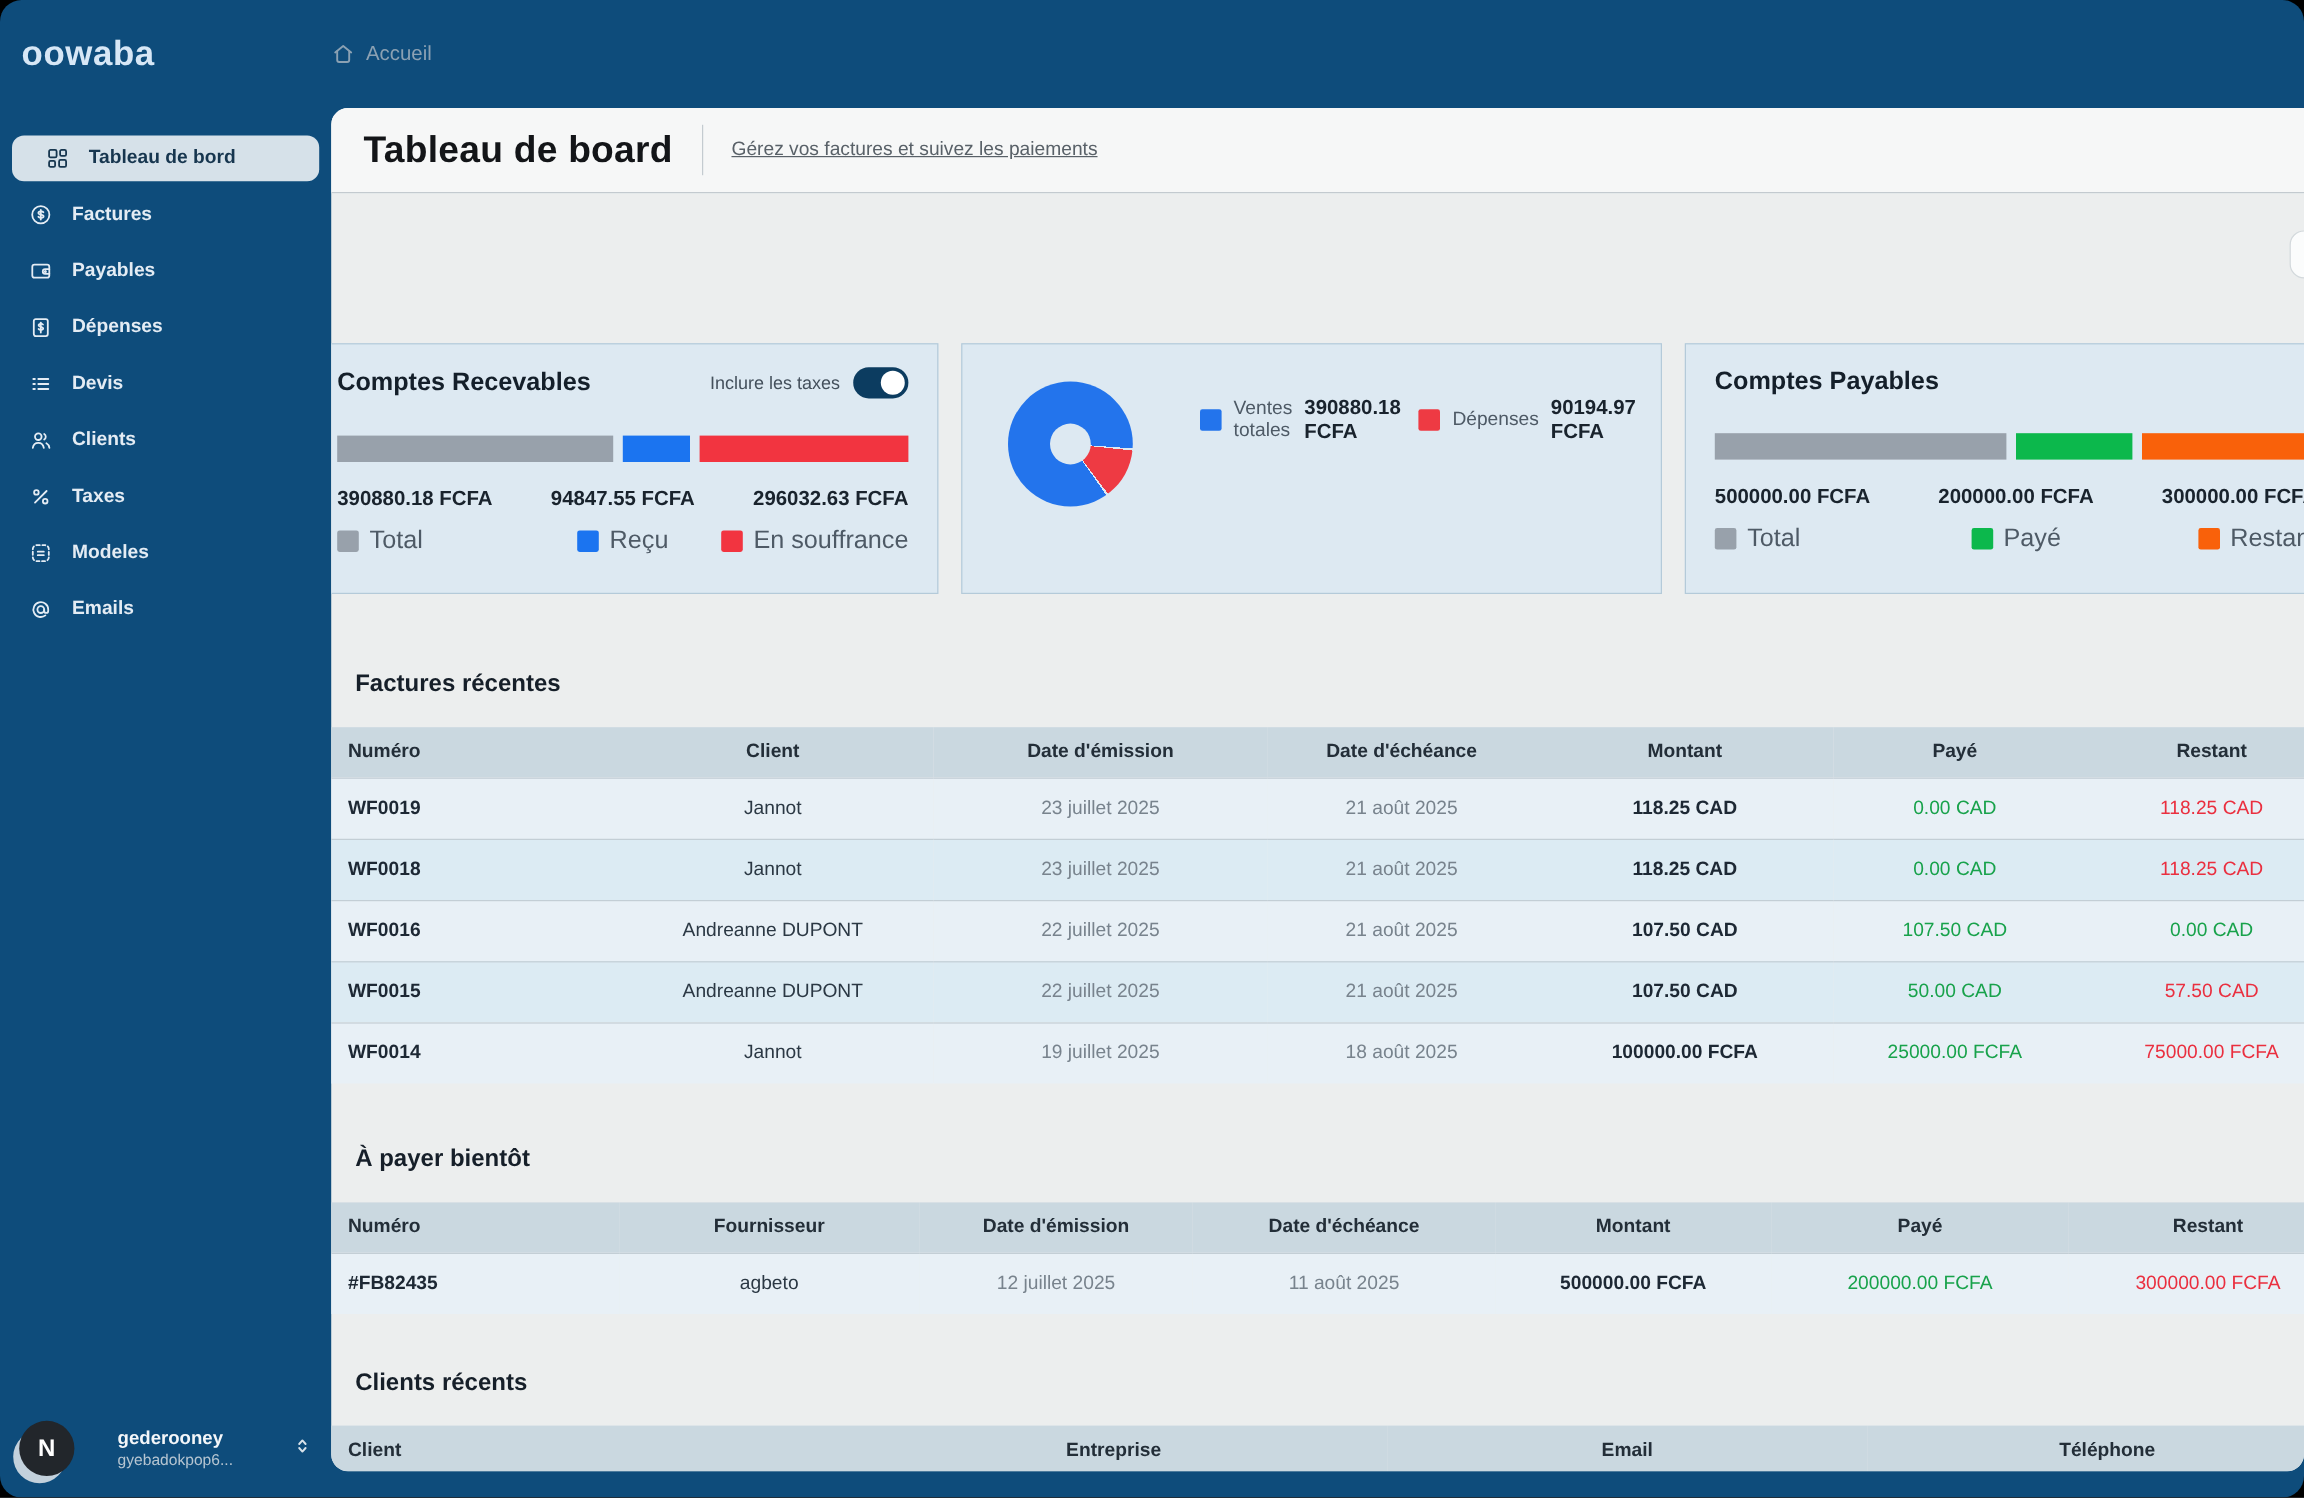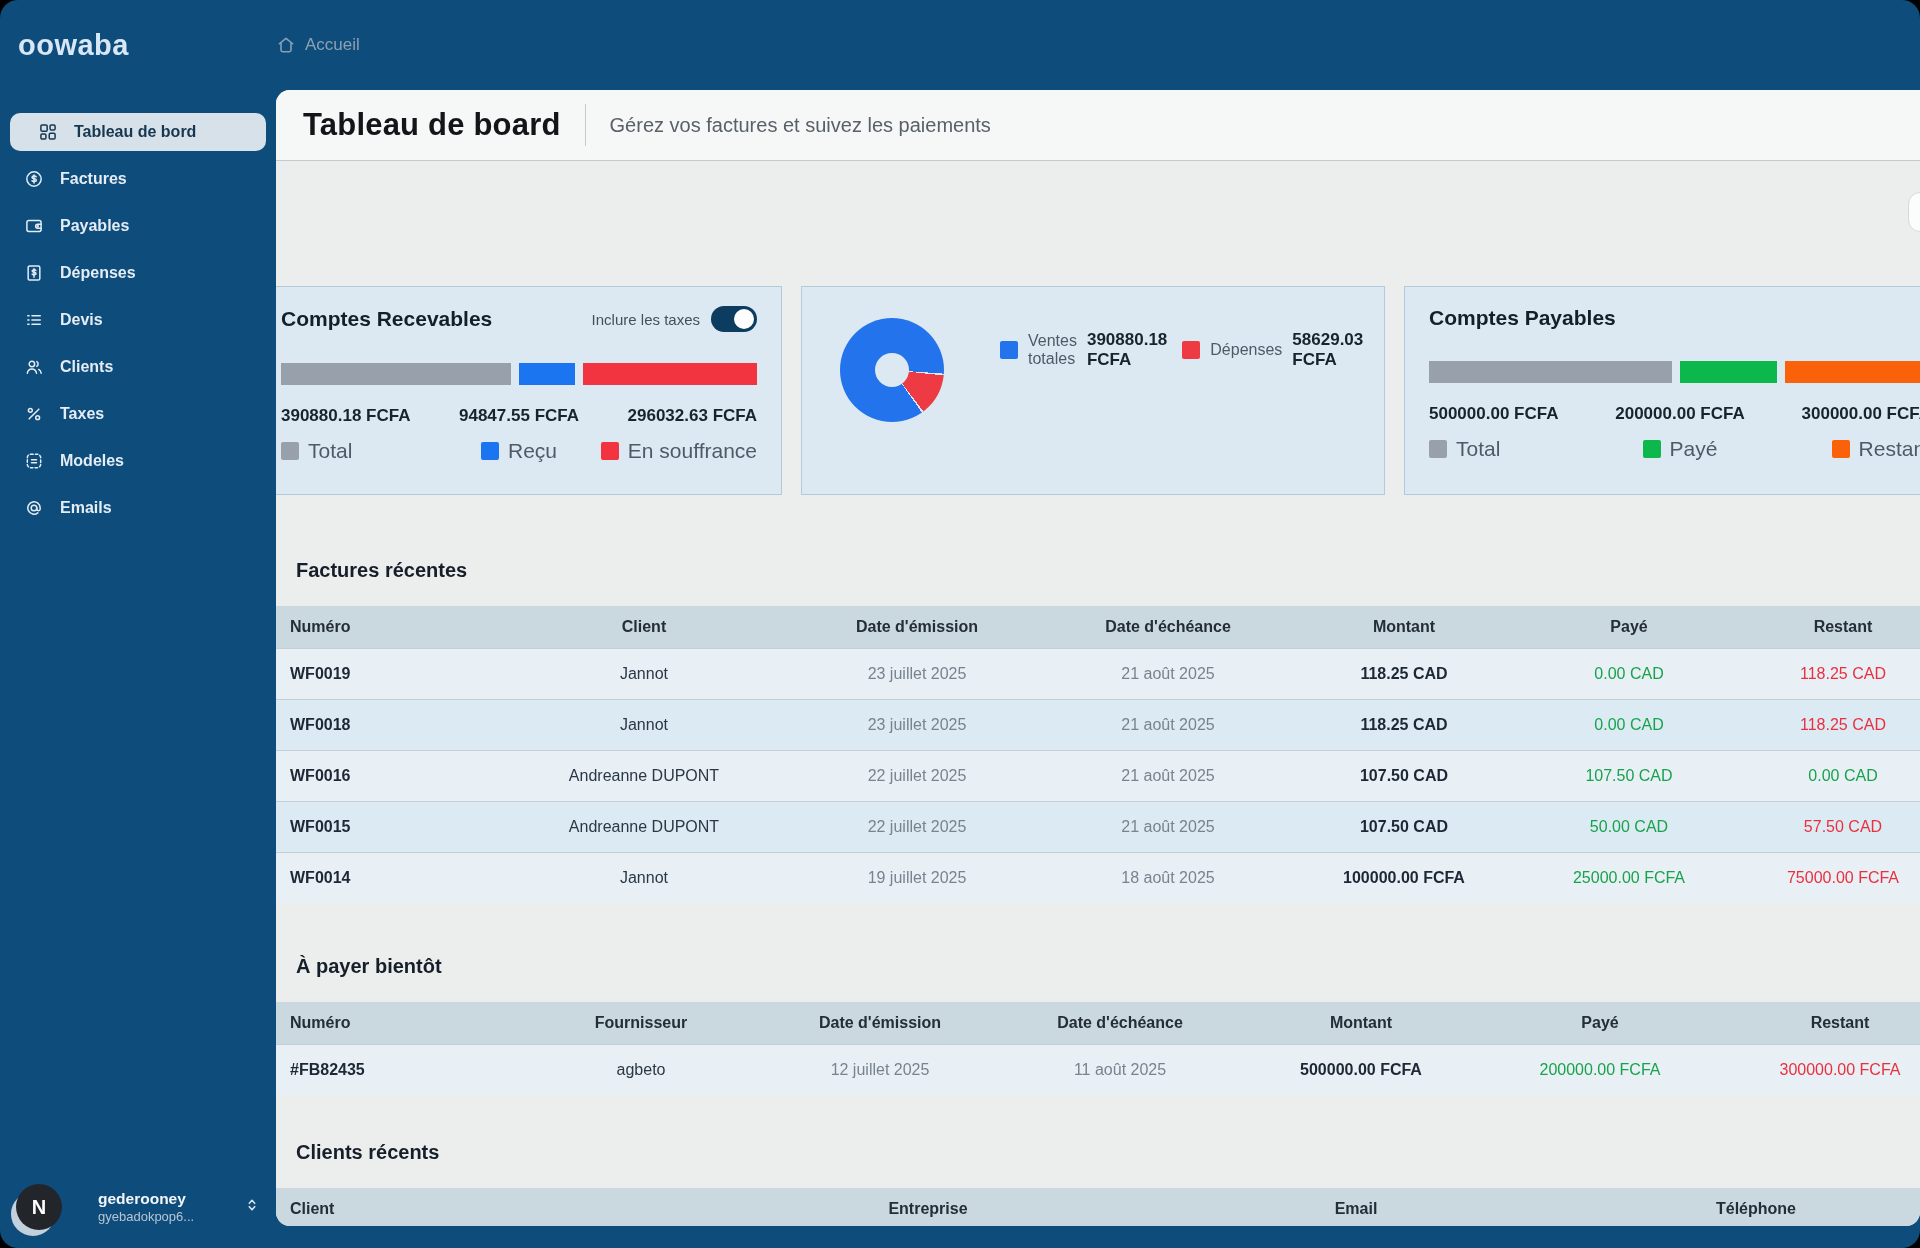--- a/index.html
+++ b/index.html
@@ -39,21 +39,21 @@
   .user-caret { margin-left:auto; color:#d7e2ea; }
 
   
   .content { flex:1; height:1136px; background:#eceeee; border-radius:14px 0 14px 14px;
              overflow:hidden; display:flex; flex-direction:column; position:relative; }
   .content-header { flex:none; height:71px; background:#f6f7f7;
                     border-bottom:1px solid #c3cacf; display:flex; align-items:center;
                     gap:24px; padding-left:27px; }
   .page-title { font-size:31px; font-weight:700; color:#131518; letter-spacing:.2px; }
   .header-divider { width:1px; height:42px; background:#c4cbd0; }
-  .page-subtitle { font-size:20px; color:#596168; }
+  .page-subtitle { font-size:16px; color:#596168;text-decoration:underline; }
 
   .content-body { position:relative; flex:1; overflow:hidden; }
   .cut-button { position:absolute; top:31px; right:-48px; width:60px; height:40px;
                 background:#fbfcfc; border:1px solid #d3d9dc; border-radius:12px; }
 
   .scroll { width:1700px; margin-left:-20px; }
 
   
   .cards-row { display:flex; gap:19px; margin-top:125px; }
   .card { background:#dde9f2; border:1px solid #b4cad9; height:209px; padding:19px 24px; }
@@ -287,21 +287,21 @@
                 <div class="donut" id="donut" style="background: conic-gradient(rgb(35, 116, 236) 0deg, rgb(35, 116, 236) 94deg, rgb(221, 233, 242) 94deg, rgb(221, 233, 242) 96deg, rgb(238, 58, 67) 96deg, rgb(238, 58, 67) 142.954deg, rgb(221, 233, 242) 142.954deg, rgb(221, 233, 242) 144.954deg, rgb(35, 116, 236) 144.954deg, rgb(35, 116, 236) 360deg);"></div>
                 <div class="sales-legend" id="sales-legend">
                     <div class="sales-leg-row">
                       <span class="sq" style="background: rgb(35, 116, 236);"></span>
                       <span>Ventes totales</span>
                       <span class="val">390880.18 FCFA</span>
                     </div>
                     <div class="sales-leg-row">
                       <span class="sq" style="background: rgb(238, 58, 67);"></span>
                       <span>Dépenses</span>
-                      <span class="val">58629.03 FCFA</span>
+                      <span class="val">90194.97 FCFA</span>
                     </div>
                   </div>
               </div>
             </div>
 
             <div class="card card-pay">
               <div class="card-head">
                 <div class="card-title">Comptes Payables</div>
               </div>
               <div class="bar-row" id="pay-bars">

